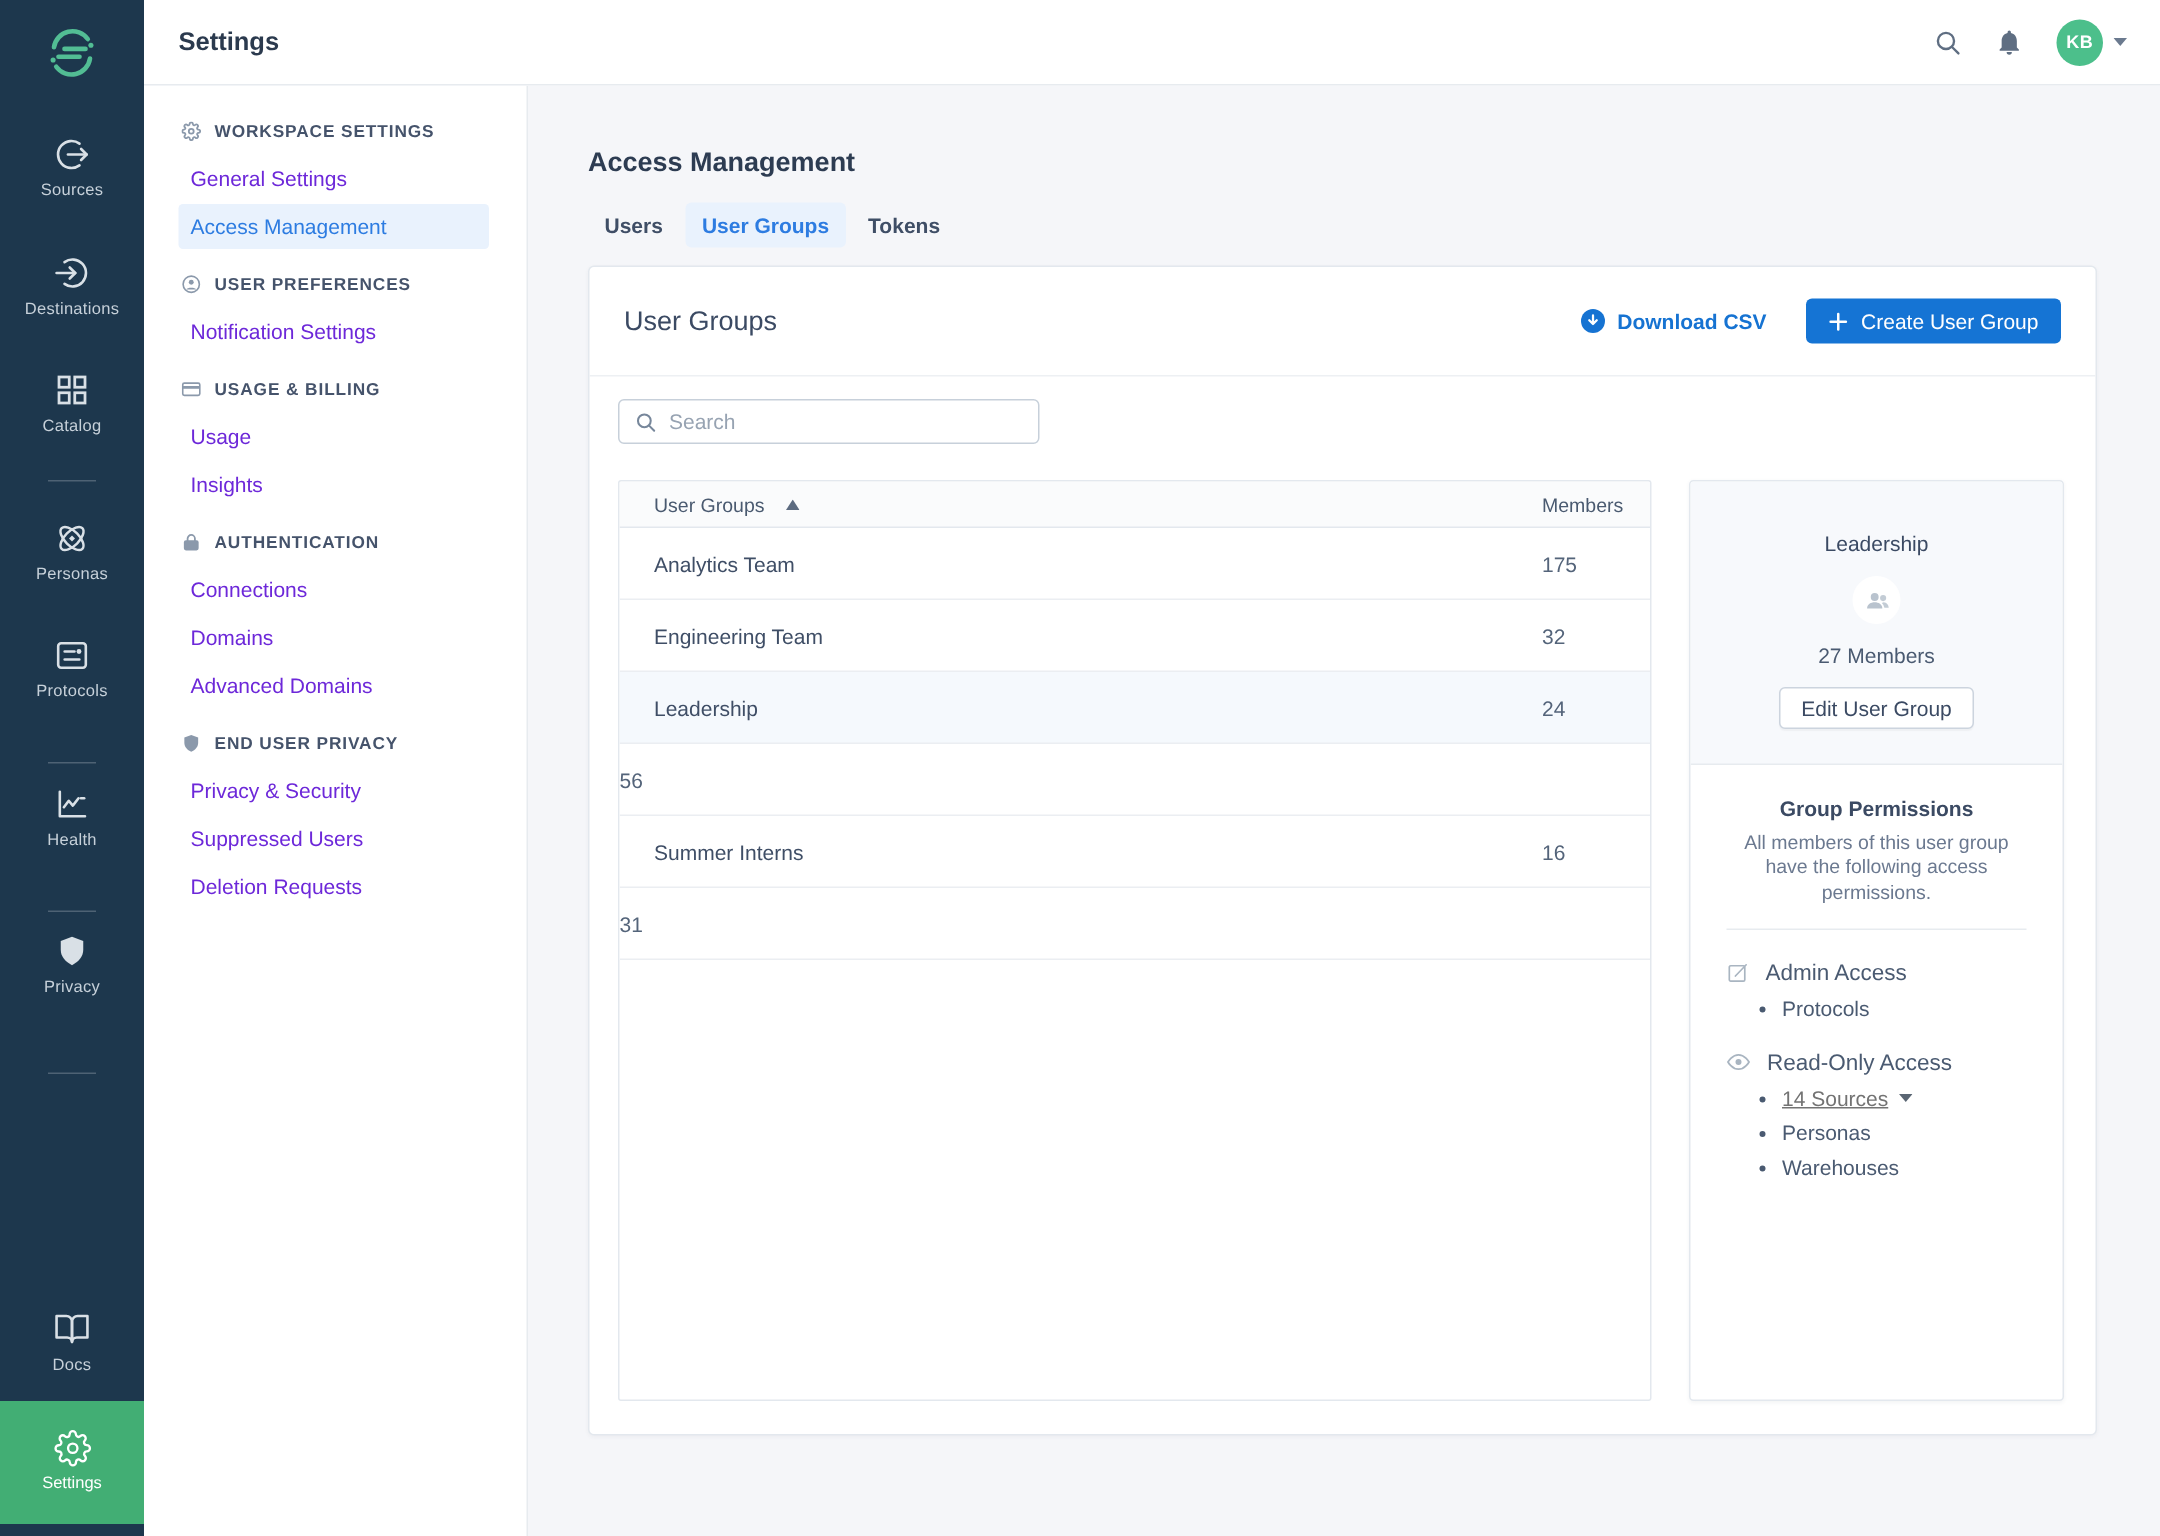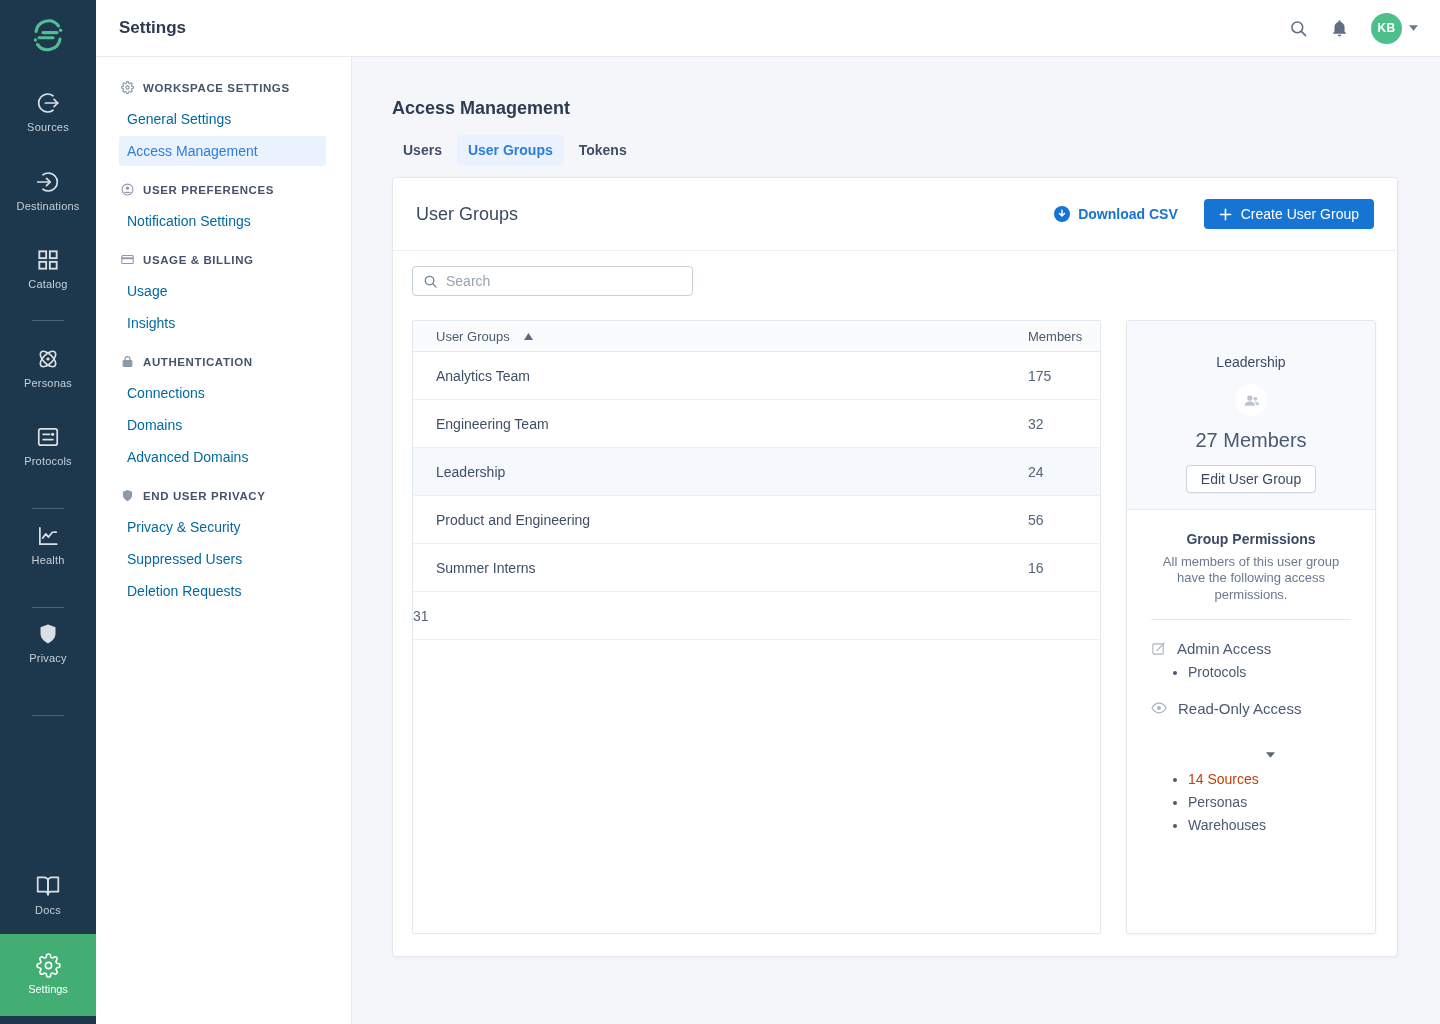--- a/index.html
+++ b/index.html
@@ -29,21 +29,21 @@
   .icon-btn { color:#5f6e82; cursor:pointer; display:flex; align-items:center; }
   .avatar-wrap { display:flex; align-items:center; gap:7px; cursor:pointer; }
   .avatar { width:31px; height:31px; border-radius:50%; background:#4cbf8b; color:#fff; font-size:12px; font-weight:700; display:flex; align-items:center; justify-content:center; letter-spacing:.3px; }
   .caret { color:#6b7a8f; }
 
   
   .subnav { position:absolute; left:96px; top:57px; width:256px; height:967px; background:#fff; border-right:1px solid #e7ebef; padding-top:23px; z-index:4; }
   .nav-section { margin-bottom:16px; }
   .nav-head { display:flex; align-items:center; gap:9px; padding-left:25px; height:15px; margin-bottom:9px; font-size:11.5px; font-weight:700; letter-spacing:.6px; color:#45536b; }
   .nav-head svg { color:#8b99ab; flex:none; }
-  .nav-item { display:flex; align-items:center; height:30px; padding-left:31px; font-size:14px; color:#0369a1; cursor:pointer; margin:2px 0; }
+  .nav-item { display:flex; align-items:center; height:30px; padding-left:31px; font-size:14px; color:#6d28d9; cursor:pointer; margin:2px 0; }
   .nav-item.active { background:#e9f2fd; color:#2d7ce1; margin:2px 25px 2px 23px; padding-left:8px; border-radius:3px; }
 
   
   .main { position:absolute; left:352px; top:57px; width:1088px; height:967px; background:#f5f6f9; padding:41px 42px 0 40px; overflow:hidden; }
   .page-title { font-size:18px; font-weight:700; color:#2d3c52; }
   .tabs { display:flex; margin-top:16px; }
   .tab { height:30px; display:flex; align-items:center; padding:0 11px; font-size:14px; font-weight:600; color:#3f4e66; border-radius:4px; cursor:pointer; margin-right:4px; }
   .tab.active { background:#e9f2fd; color:#2d7ce1; }
 
   .panel { margin-top:12px; width:1006px; height:780px; background:#fff; border:1px solid #e3e8ee; border-radius:4px; box-shadow:0 1px 3px rgba(50,60,80,.05); }
@@ -67,33 +67,33 @@
   .t-members { width:72px; flex:none; }
   .sort-ico { color:#5c6b80; }
   .t-row { height:48px; border-bottom:1px solid #ebeef2; display:flex; align-items:center; font-size:14px; color:#3f4e66; cursor:pointer; background:#fff; }
   .t-row .t-members { color:#54647a; }
   .t-row.selected { background:#f5f9fd; }
 
   .detail-panel { width:250px; height:614px; background:#fff; border:1px solid #e3e8ee; border-radius:3px; box-shadow:0 1px 3px rgba(50,60,80,.06); overflow:hidden; }
   .detail-top { background:#f7f9fc; border-bottom:1px solid #e7ebef; text-align:center; padding:33px 20px 24px; height:189px; }
   .detail-name { font-size:14px; font-weight:500; color:#3b4a63; }
   .detail-avatar { width:32px; height:32px; border-radius:50%; background:#fff; margin:14px auto 13px; display:flex; align-items:center; justify-content:center; color:#b9c3ce; }
-  .detail-members { font-size:20px; color:#4a5a71; margin-bottom:13px; }
+  .detail-members { font-size:14px; color:#4a5a71; margin-bottom:13px; }
   .btn-secondary { height:28px; padding:0 14px; background:#fff; border:1px solid #ccd4de; border-radius:4px; font-size:14px; color:#3b4a63; cursor:pointer; box-shadow:0 1px 1px rgba(0,0,0,.04); font-family:inherit; }
 
   .perm { padding:21px 24px 0; }
   .perm-title { text-align:center; font-size:14px; font-weight:700; color:#3b4a63; margin-bottom:7px; }
   .perm-desc { text-align:center; font-size:13px; color:#6b7990; line-height:1.25; }
   .perm-divider { border:none; border-top:1px solid #e7ebef; margin:16px 0 0; }
   .perm-group { margin-top:20px; }
   .perm-head { display:flex; align-items:center; gap:11px; font-size:15px; color:#4a5a71; }
   .perm-head svg { color:#a9b5c1; flex:none; }
   .perm-list { margin:7px 0 0; padding-left:37px; list-style:disc; }
   .perm-list li { font-size:14px; color:#4a5a71; margin:7px 0; }
-  .link-blue { color:#c2410c; cursor:pointer;margin-top:47px; }
+  .link-blue { color:#737373; text-decoration:underline; cursor:pointer; }
   .link-row { display:flex; align-items:center; gap:7px; }
   .link-row .caret { color:#5a6673; }
 </style>
 </head>
 <body>
 
 <div class="sidebar">
   <div class="logo">
     <svg width="40" height="40" viewBox="0 0 40 40" fill="none" stroke="#52bd94" stroke-width="3.1" stroke-linecap="round">
       <path d="M30.5 11 A12.5 12.5 0 0 0 8 16.5"></path>
@@ -365,21 +365,20 @@
           </div>
           <div class="t-row">
             <div class="t-name">Engineering Team</div>
             <div class="t-members">32</div>
           </div>
           <div class="t-row selected">
             <div class="t-name">Leadership</div>
             <div class="t-members">24</div>
           </div>
           <div class="t-row">
-            <div class="t-name">Product and Engineering</div>
             <div class="t-members">56</div>
           </div>
           <div class="t-row">
             <div class="t-name">Summer Interns</div>
             <div class="t-members">16</div>
           </div>
           <div class="t-row">
             <div class="t-members">31</div>
           </div>
         </div>

